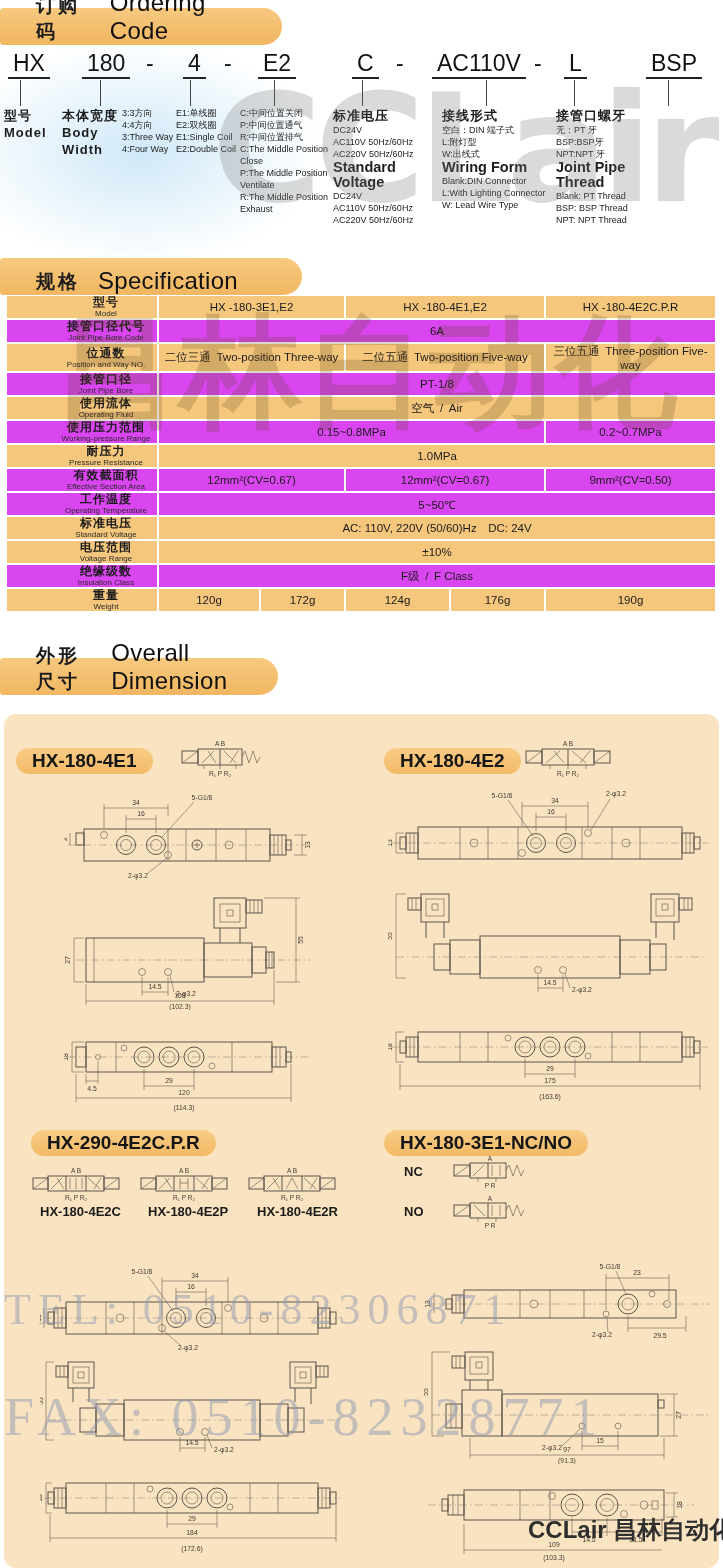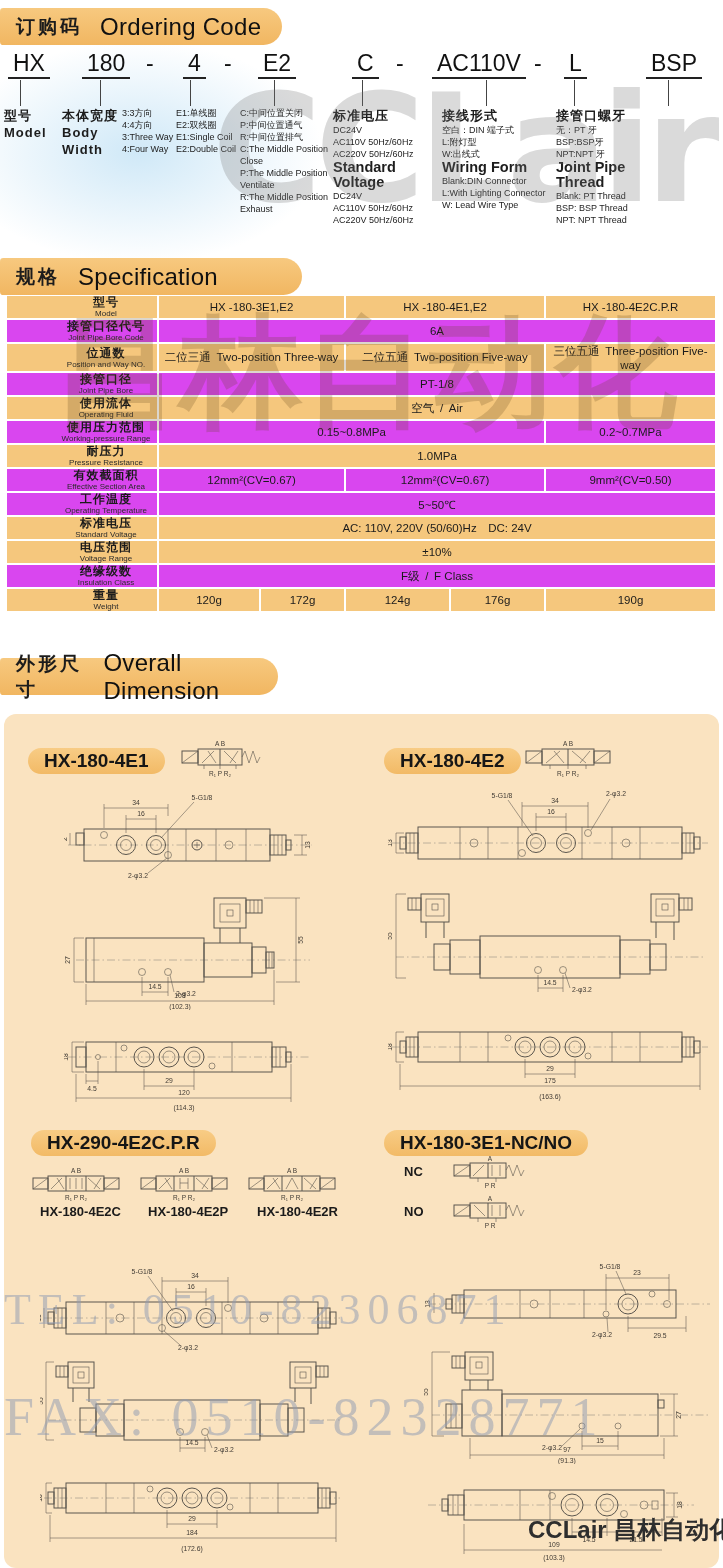--- a/index.html
+++ b/index.html
@@ -1,19 +1,19 @@
 <!DOCTYPE html>
 <html><head>
 <meta charset="utf-8">
 <style>
 *{margin:0;padding:0;box-sizing:border-box}
 body{font-family:"Liberation Sans",sans-serif;background:#888}
 #page{position:relative;width:723px;height:1568px;background:#fff;overflow:hidden;margin:0 auto}
 
-.banner{position:absolute;left:0;height:37px;background:linear-gradient(#F7C97F,#F1B661);border-radius:4px 22px 22px 4px;display:flex;align-items:center;padding:0 16px;z-index:1}
+.banner{position:absolute;left:0;height:37px;background:linear-gradient(#F7C97F,#F1B661);border-radius:4px 22px 22px 4px;display:flex;align-items:flex-end;padding:0 36px;z-index:1}
 .banner .cn{font-weight:bold;font-size:19px;color:#1c1c1c;letter-spacing:3px}
 .banner .en{font-size:24px;color:#101010;margin-left:18px;letter-spacing:.3px}
 .pill{position:absolute;background:linear-gradient(#F8CC85,#F2BA66);border-radius:14px;font-weight:bold;font-size:19px;color:#161616;padding:2px 16px;z-index:2;white-space:nowrap}
 
 .code{position:absolute;top:50px;font-weight:normal;font-size:23px;color:#111;border-bottom:2px solid #222;padding:0 5px;line-height:27px;z-index:1}
 .dash{border-bottom:none;padding:0}
 .leader{position:absolute;top:80px;height:26px;width:1px;background:#444;z-index:1}
 .ocol{position:absolute;top:107px;font-size:9px;line-height:12px;color:#1d1d1d;z-index:1}
 .ocol span{display:block}
 .ocol .b{font-weight:bold;font-size:13px;line-height:17px;letter-spacing:1px}
@@ -263,21 +263,21 @@
   </tbody>
     </table>
 
   <div class="banner" style="top:658px;width:278px">
     <span class="cn">外形尺寸</span>
     <span class="en">Overall Dimension</span>
   </div>
 
   <div id="panel"></div>
 
-  <div class="pill" style="left:28px;top:748px">HX-180-4E1</div>
+  <div class="pill" style="left:16px;top:748px">HX-180-4E1</div>
   <div class="pill" style="left:384px;top:748px">HX-180-4E2</div>
   <div class="pill" style="left:31px;top:1130px">HX-290-4E2C.P.R</div>
   <div class="pill" style="left:384px;top:1130px">HX-180-3E1-NC/NO</div>
 
   <svg class="sym" style="left:172px;top:738px" width="104" height="40" viewBox="0 0 104 40">
     <text x="48" y="8">A  B</text>
     <rect class="s" x="26" y="11" width="44" height="16"></rect>
       <line class="s" x1="48" y1="11" x2="48" y2="27"></line>
     <line class="t" x1="30" y1="25" x2="42" y2="13"></line>
       <line class="t" x1="36" y1="13" x2="44" y2="25"></line>

